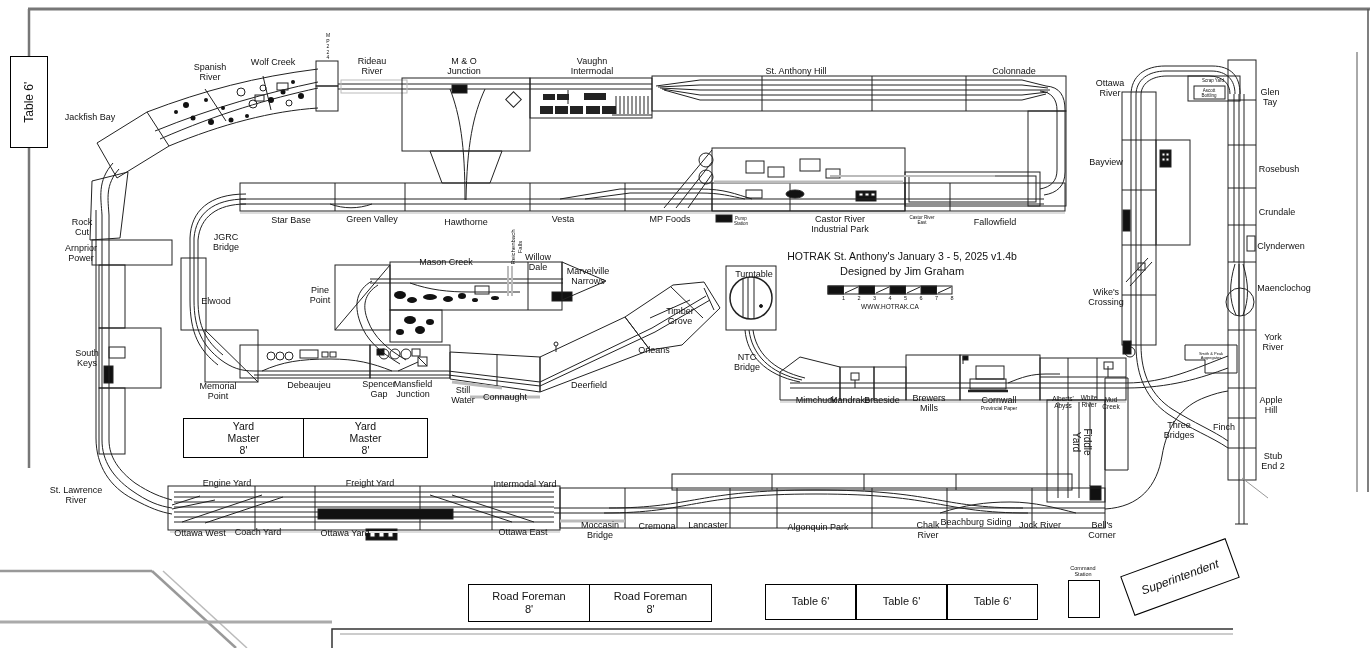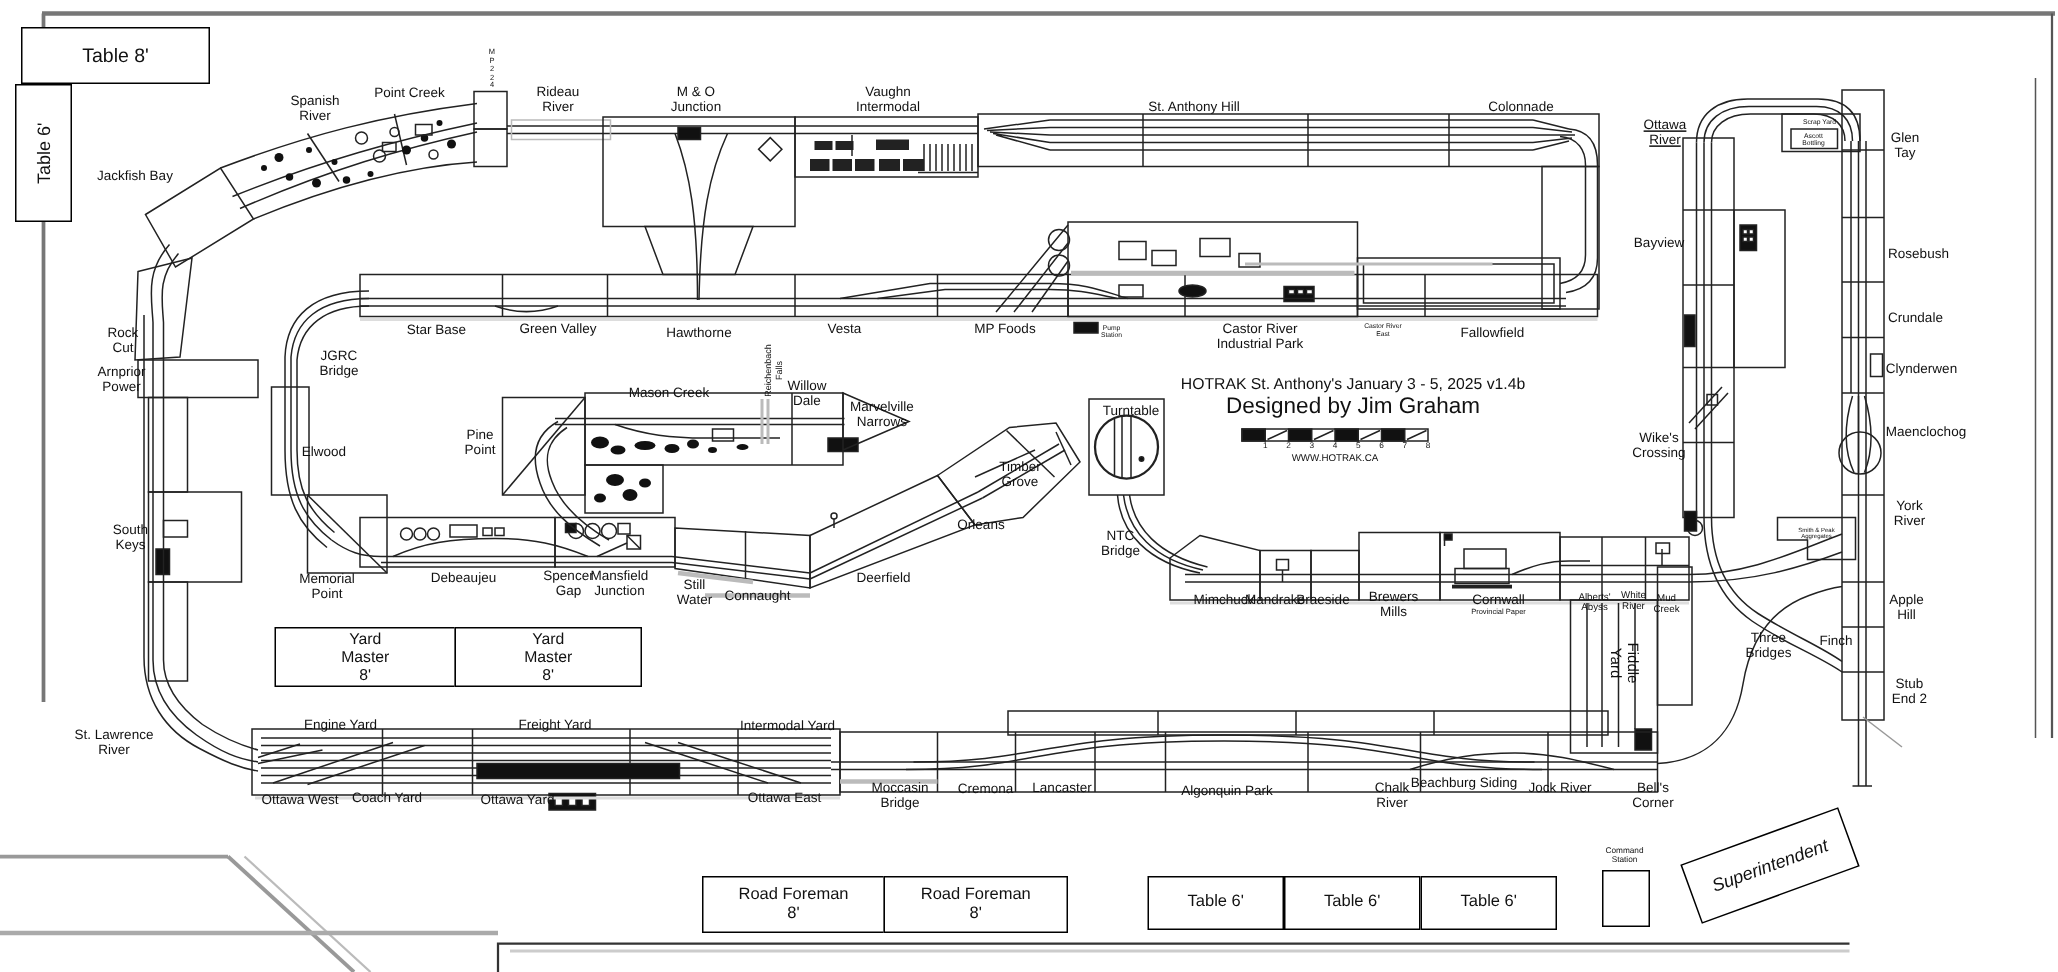--- a/index.html
+++ b/index.html
@@ -353,40 +353,40 @@
     <line x1="845" y1="293" x2="858" y2="287"></line>
         <line x1="876" y1="293" x2="889" y2="287"></line>
     <line x1="907" y1="293" x2="920" y2="287"></line>
         <line x1="938" y1="293" x2="951" y2="287"></line>
     <rect x="828" y="286" width="124" height="8"></rect>
   </g>
 </svg>
 
 <div id="labels-layer">
   <div class="title-txt" style="left:902px;top:256px;font-size:10.5px;">HOTRAK St. Anthony's January 3 - 5, 2025 v1.4b</div>
-  <div class="title-txt" style="left:902px;top:271px;font-size:15px;">Designed by Jim Graham</div>
+  <div class="title-txt" style="left:902px;top:271px;font-size:11px;">Designed by Jim Graham</div>
   <div class="title-txt" style="left:890px;top:306px;font-size:6.5px;">WWW.HOTRAK.CA</div>
 <div class="stn" style="left: 90px; top: 117px; transform: translate(-50%, -50%);">Jackfish Bay</div>
       <div class="stn" style="left: 210px; top: 72px; transform: translate(-50%, -50%);">Spanish
 River</div>
-      <div class="stn" style="left: 273px; top: 62px; transform: translate(-50%, -50%);">Point Creek</div>
+      <div class="stn" style="left: 273px; top: 62px; transform: translate(-50%, -50%);">Wolf Creek</div>
       <div class="stn" style="left: 328px; top: 47px; font-size: 5px; transform: translate(-50%, -50%);">M
 P
 2
 2
 4</div>
       <div class="stn" style="left: 372px; top: 66px; transform: translate(-50%, -50%);">Rideau
 River</div>
       <div class="stn" style="left: 464px; top: 66px; transform: translate(-50%, -50%);">M &amp; O
 Junction</div>
       <div class="stn" style="left: 592px; top: 66px; transform: translate(-50%, -50%);">Vaughn
 Intermodal</div>
       <div class="stn" style="left: 796px; top: 71px; transform: translate(-50%, -50%);">St. Anthony Hill</div>
       <div class="stn" style="left: 1014px; top: 71px; transform: translate(-50%, -50%);">Colonnade</div>
-      <div class="stn" style="left: 1110px; top: 88px; transform: translate(-50%, -50%); text-decoration: underline;">Ottawa
+      <div class="stn" style="left: 1110px; top: 88px; transform: translate(-50%, -50%);">Ottawa
 River</div>
       <div class="stn" style="left: 1213px; top: 81px; font-size: 4.5px; transform: translate(-50%, -50%);">Scrap Yard</div>
       <div class="stn" style="left: 1209px; top: 93px; font-size: 4.5px; transform: translate(-50%, -50%);">Ascott
 Bottling</div>
       <div class="stn" style="left: 1270px; top: 97px; transform: translate(-50%, -50%);">Glen
 Tay</div>
       <div class="stn" style="left: 1106px; top: 162px; transform: translate(-50%, -50%);">Bayview</div>
       <div class="stn" style="left: 1279px; top: 169px; transform: translate(-50%, -50%);">Rosebush</div>
       <div class="stn" style="left: 1277px; top: 212px; transform: translate(-50%, -50%);">Crundale</div>
       <div class="stn" style="left: 1281px; top: 246px; transform: translate(-50%, -50%);">Clynderwen</div>
@@ -489,21 +489,20 @@
       <div class="stn" style="left: 843.5px; top: 298px; font-size: 5.5px;">1</div>
       <div class="stn" style="left: 859px; top: 298px; font-size: 5.5px;">2</div>
       <div class="stn" style="left: 874.5px; top: 298px; font-size: 5.5px;">3</div>
       <div class="stn" style="left: 890px; top: 298px; font-size: 5.5px;">4</div>
       <div class="stn" style="left: 905.5px; top: 298px; font-size: 5.5px;">5</div>
       <div class="stn" style="left: 921px; top: 298px; font-size: 5.5px;">6</div>
       <div class="stn" style="left: 936.5px; top: 298px; font-size: 5.5px;">7</div>
       <div class="stn" style="left: 952px; top: 298px; font-size: 5.5px;">8</div>
     </div>
 
-<div class="furn" style="left:14px;top:18px;width:126px;height:38px;font-size:13px;">Table 8'</div>
 
 <div class="furn" style="left:10px;top:56px;width:38px;height:92px;">
   <span class="rot-ccw" style="font-size:12px;white-space:nowrap;">Table 6'</span>
 </div>
 
 <div class="furn" style="left:183px;top:418px;width:121px;height:40px;font-size:10.5px;line-height:1.15;">Yard
 Master
 8'</div>
 <div class="furn" style="left:303px;top:418px;width:125px;height:40px;font-size:10.5px;line-height:1.15;">Yard
 Master

